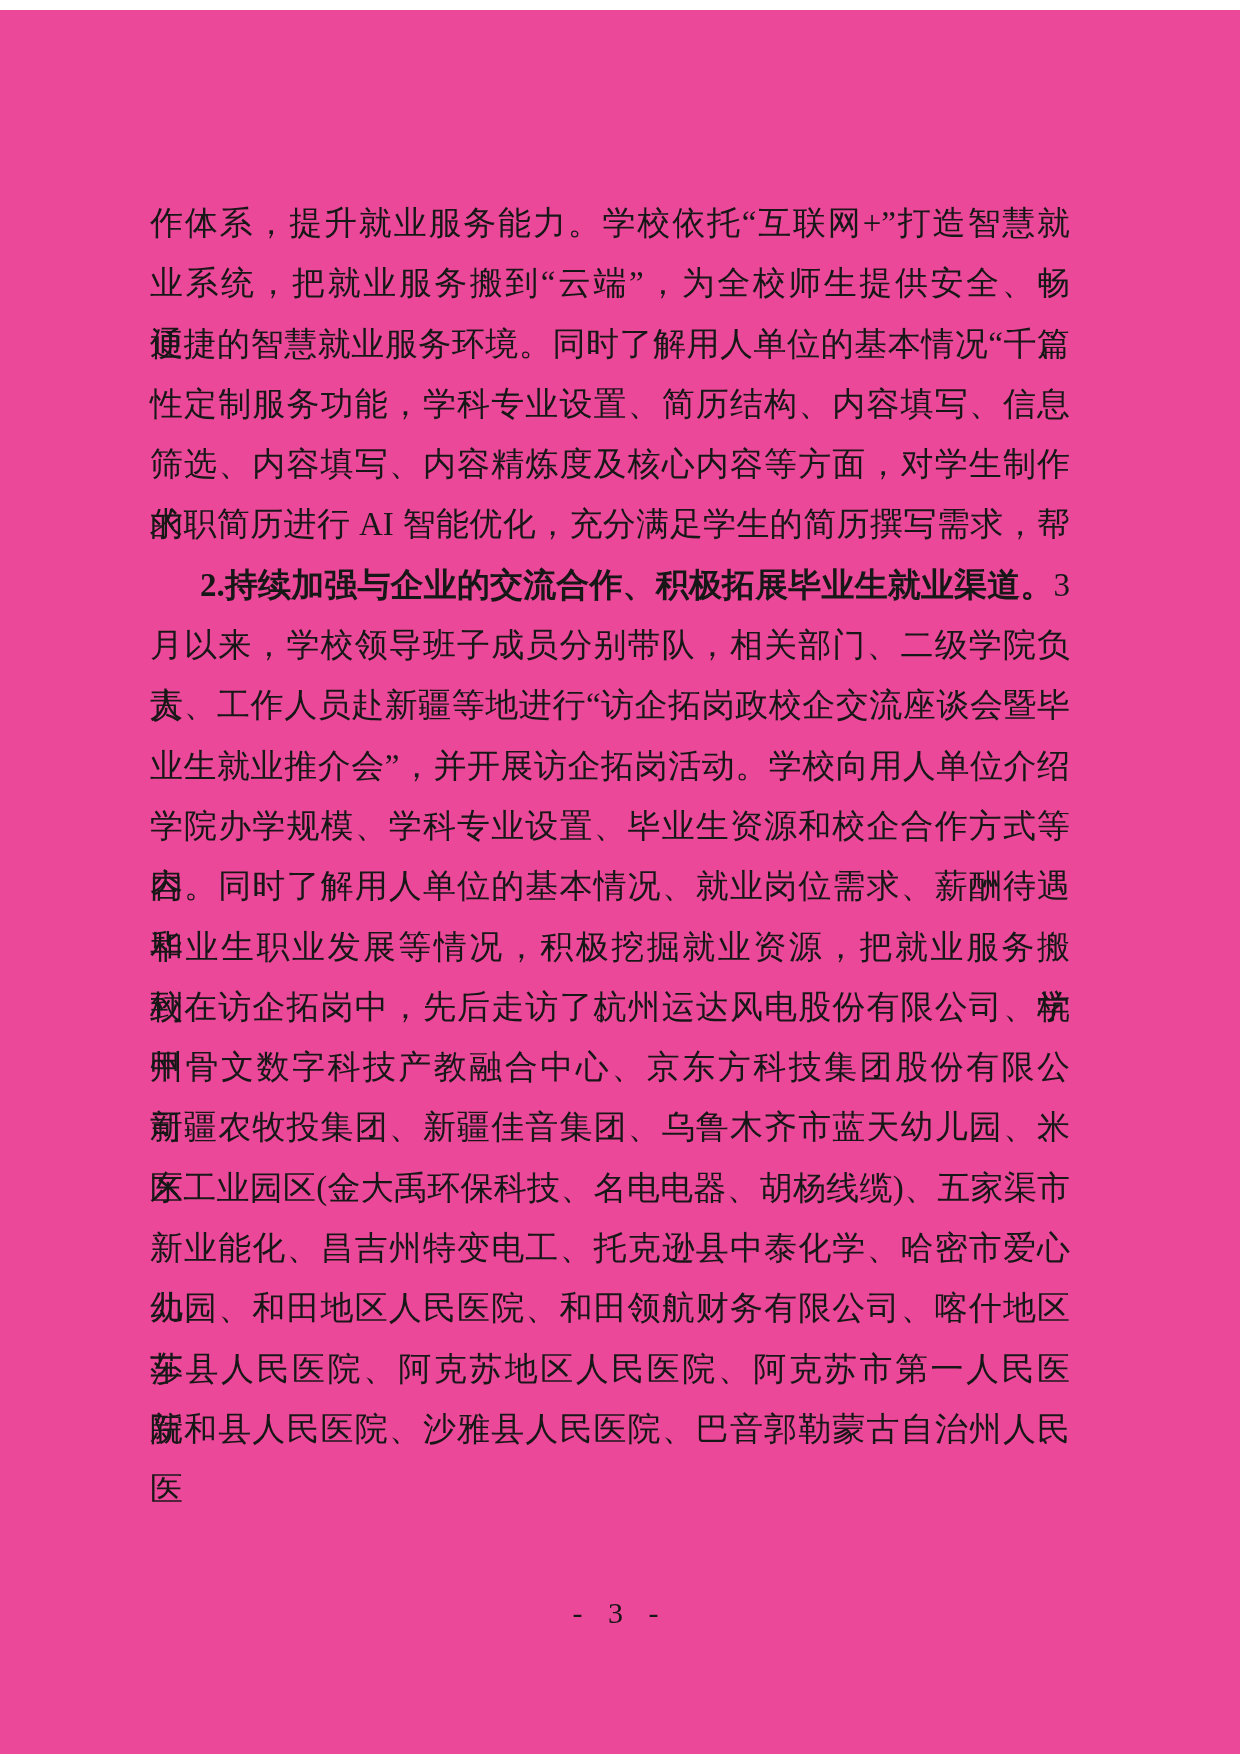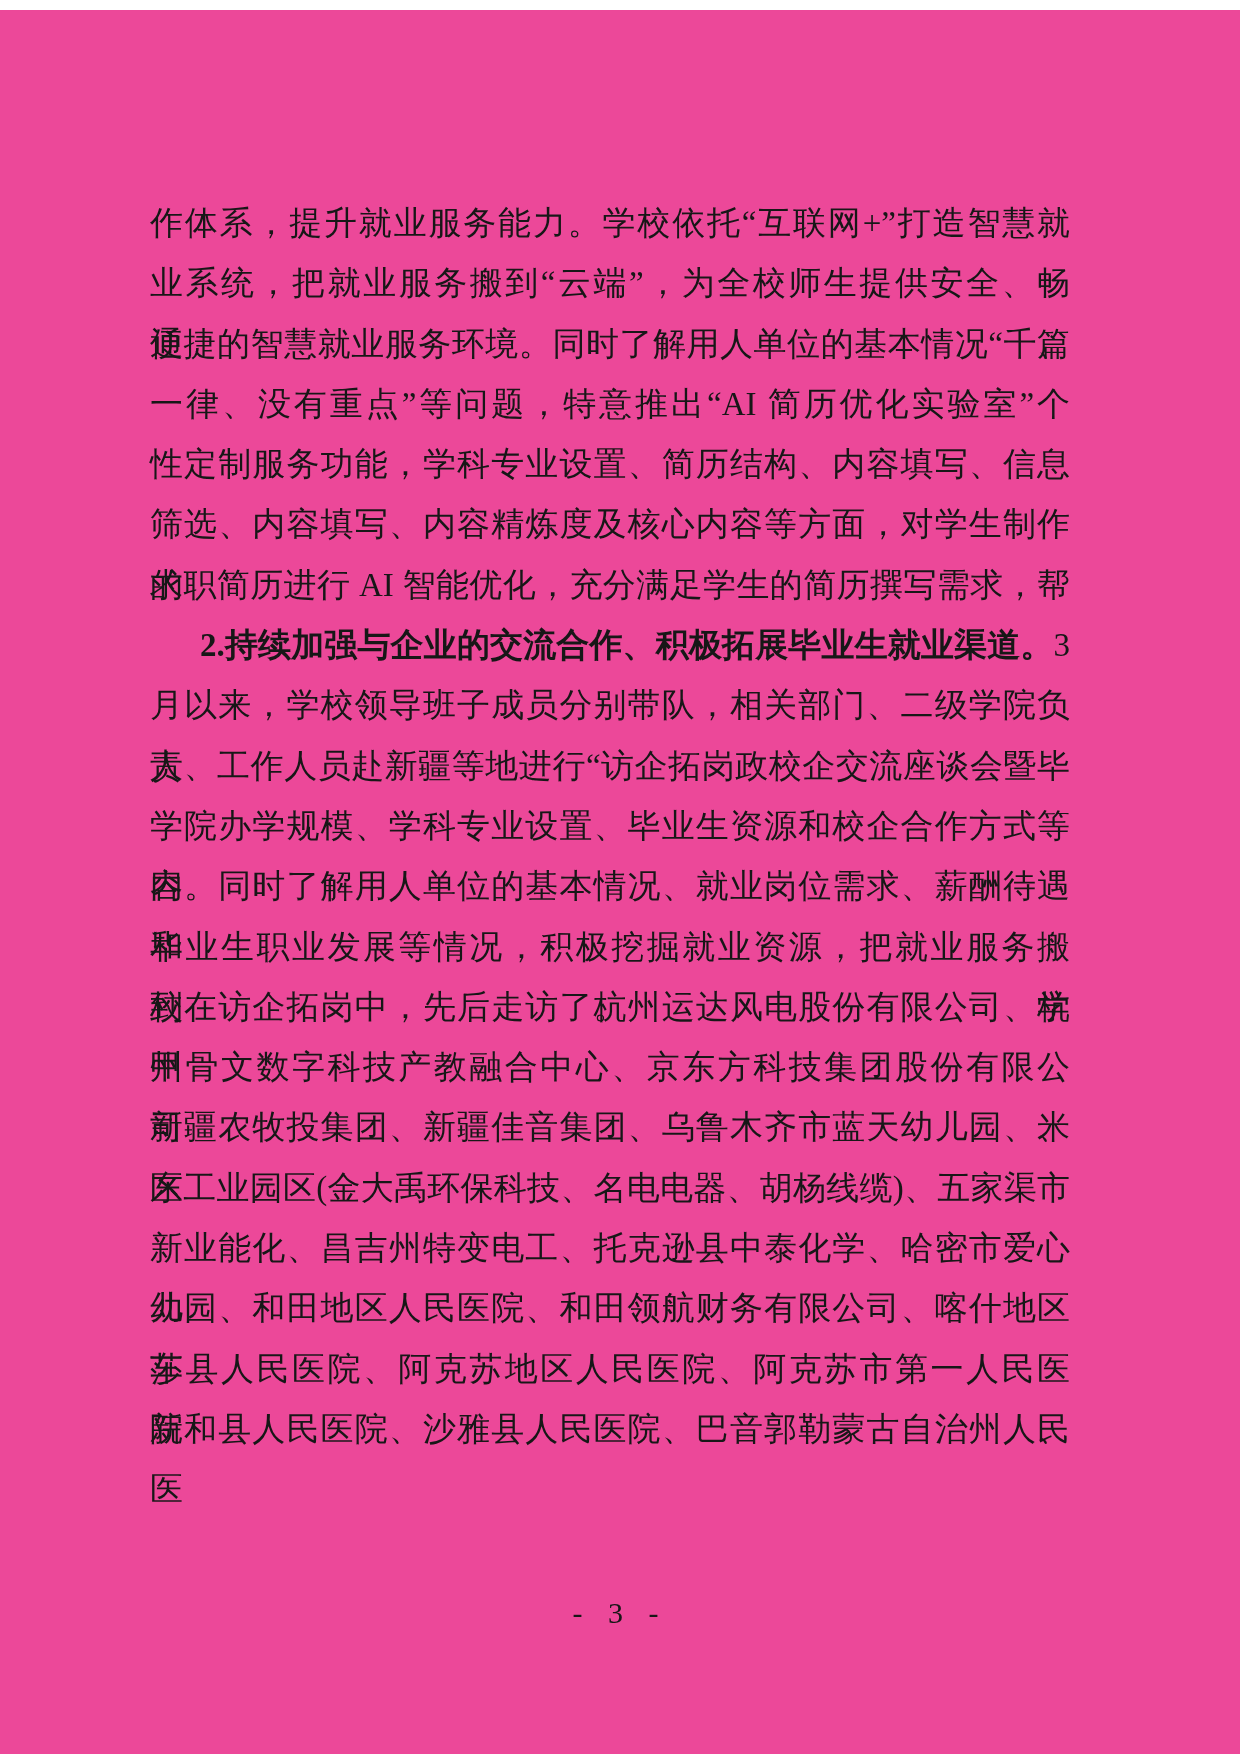--- a/index.html
+++ b/index.html
@@ -63,32 +63,32 @@
 
 <div class="page">
 
   <div class="text-block">
 
     <div>
       <div>
           <div class="line">作体系，提升就业服务能力。学校依托“互联网+”打造智慧就</div>
           <div class="line">业系统，把就业服务搬到“云端”，为全校师生提供安全、畅通、</div>
           <div class="line">便捷的智慧就业服务环境。同时了解用人单位的基本情况“千篇</div>
-          <div class="line">一律、没有重点”等问题，特意推出“AI 简历优化实验室”个</div>
           <div class="line">性定制服务功能，学科专业设置、简历结构、内容填写、信息</div>
           <div class="line">筛选、内容填写、内容精炼度及核心内容等方面，对学生制作的</div>
           <div class="line">求职简历进行 AI 智能优化，充分满足学生的简历撰写需求，帮</div>
         </div>
     </div>
 
     <div>
       <div class="heading-line"><span class="heading-bold">2.持续加强与企业的交流合作、积极拓展毕业生就业渠道。</span><span>3</span></div>
       <div>
           <div class="line">月以来，学校领导班子成员分别带队，相关部门、二级学院负责</div>
           <div class="line">人、工作人员赴新疆等地进行“访企拓岗政校企交流座谈会暨毕</div>
+          <div class="line">业生就业推介会”，并开展访企拓岗活动。学校向用人单位介绍</div>
           <div class="line">学院办学规模、学科专业设置、毕业生资源和校企合作方式等内</div>
           <div class="line">容。同时了解用人单位的基本情况、就业岗位需求、薪酬待遇和</div>
           <div class="line">毕业生职业发展等情况，积极挖掘就业资源，把就业服务搬到。学</div>
           <div class="line">校在访企拓岗中，先后走访了杭州运达风电股份有限公司、杭州</div>
           <div class="line">甲骨文数字科技产教融合中心、京东方科技集团股份有限公司、</div>
           <div class="line">新疆农牧投集团、新疆佳音集团、乌鲁木齐市蓝天幼儿园、米东</div>
           <div class="line">区工业园区(金大禹环保科技、名电电器、胡杨线缆)、五家渠市</div>
           <div class="line">新业能化、昌吉州特变电工、托克逊县中泰化学、哈密市爱心幼</div>
           <div class="line">儿园、和田地区人民医院、和田领航财务有限公司、喀什地区莎</div>
           <div class="line">车县人民医院、阿克苏地区人民医院、阿克苏市第一人民医院、</div>

